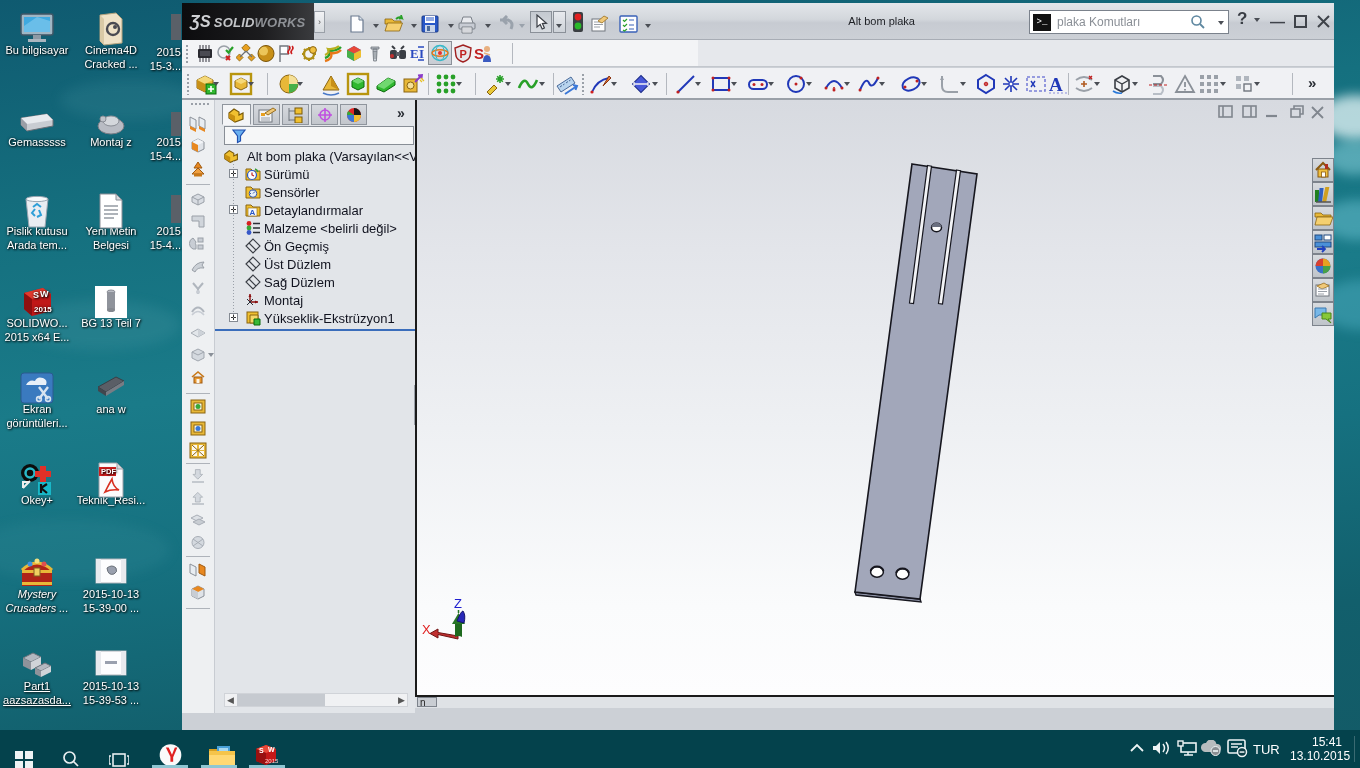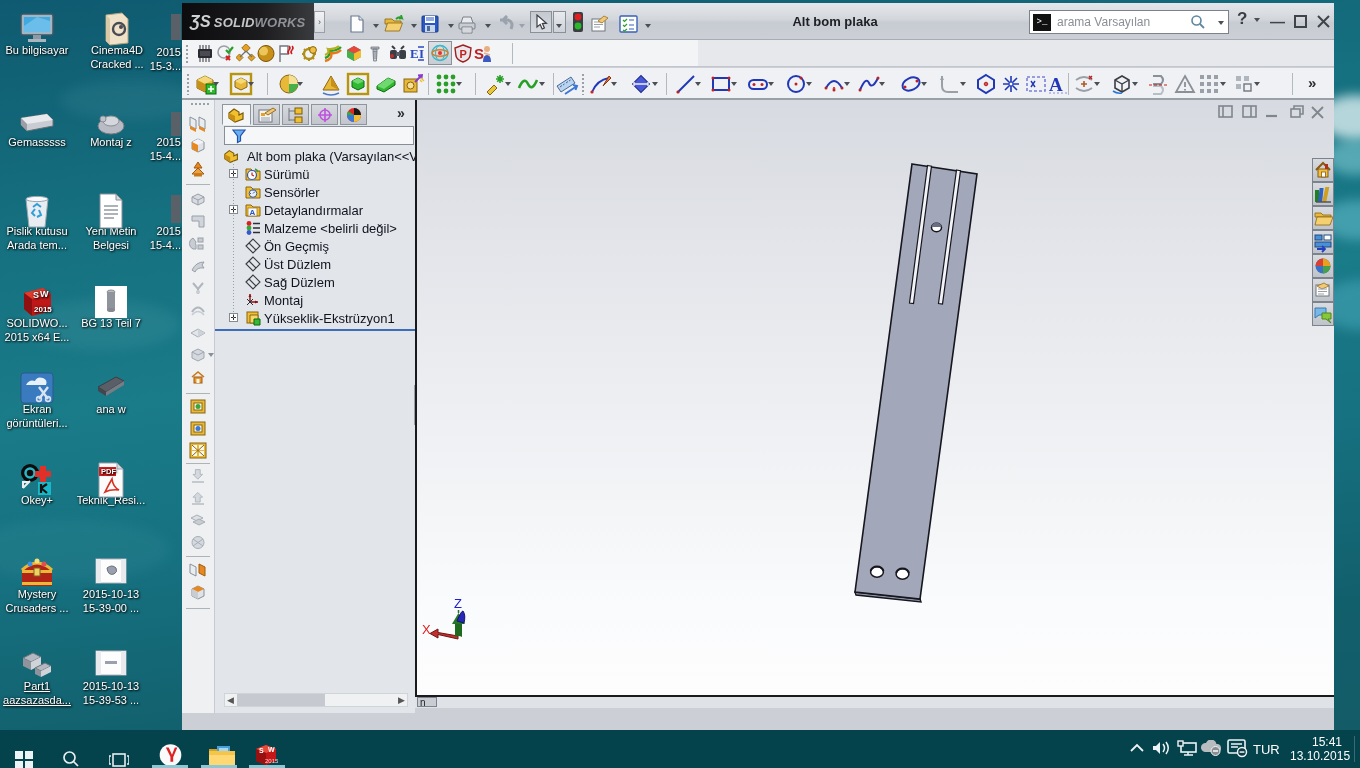--- a/index.html
+++ b/index.html
@@ -17,22 +17,22 @@
   background:linear-gradient(#e3e6ea 0%,#d3d7dc 45%,#c7cbd2 55%,#ccd0d6 100%); border-bottom:1px solid #a8adb5;}
 #swlogo { position:absolute; left:0; top:0; width:132px; height:37px;
   background:linear-gradient(90deg,#0c0c0e 0%,#1c1c1e 60%,#3a3b3e 100%); color:#8e9196;
   font-size:13px; font-weight:bold; line-height:37px; padding-left:8px; letter-spacing:.2px; font-style:italic;}
 #swlogo b { color:#c4c6c9; font-style:italic; }
 #swlogo .gl { font-size:16px; margin-right:3px; color:#cfd1d4;}
 #logoarrow { position:absolute; left:132px; top:8px; width:11px; height:22px; background:linear-gradient(#f2f3f5,#d6dade);
   border:1px solid #9aa0a8; color:#555; font-size:9px; line-height:20px; text-align:center;}
 .mbtn { position:absolute; top:12px; }
 .dd { position:absolute; top:21px; width:0; height:0; border-left:3.5px solid transparent; border-right:3.5px solid transparent; border-top:4px solid #4a4e55; }
-#doctitle { position:absolute; left:573px; top:0; width:160px; text-align:center; height:37px; line-height:37px;
-  font-size:13px; font-weight:bold; color:#1d1f24; }
+#doctitle { position:absolute; left:573px; top:0; width:160px; text-align:right; height:37px; line-height:37px;
+  font-size:11px; font-weight:normal; color:#1d1f24; }
 #searchbox { position:absolute; left:847px; top:7px; width:200px; height:24px; background:#fff;
   border:1px solid #7b828c; }
 #searchbox .term { position:absolute; left:3px; top:3px; width:18px; height:17px; background:#111; color:#fff;
   font-size:9px; line-height:17px; text-align:center; font-family:"Liberation Mono",monospace;}
 #searchbox .stxt { position:absolute; left:27px; top:4px; font-size:12px; color:#8a8f96; }
 #searchbox .mag { position:absolute; right:22px; top:3px; width:16px; height:16px; }
 #searchbox .sdd { position:absolute; right:4px; top:10px; width:0; height:0; border-left:3.5px solid transparent; border-right:3.5px solid transparent; border-top:4px solid #4a4e55;}
 .winbtn { position:absolute; top:10px; color:#3f434a; font-size:15px; font-weight:bold; }
 
 #row2 { position:absolute; left:0; top:37px; width:1152px; height:27px; background:#e6e8ec; border-bottom:1px solid #c3c7cd; }
@@ -97,21 +97,21 @@
       <svg width="40" height="34" viewBox="0 0 40 34">
         <rect x="4" y="2" width="32" height="21" rx="2" fill="#9fb6c4" stroke="#3f5666" stroke-width="1.5"></rect>
         <rect x="7" y="5" width="26" height="15" fill="#3fa9e0"></rect>
         <path d="M7 14 L20 5 L33 9 L33 20 L7 20 Z" fill="#7ec8ec" opacity=".7"></path>
         <rect x="16" y="23" width="8" height="4" fill="#8d9aa5"></rect>
         <rect x="11" y="27" width="18" height="3" fill="#aab6bf"></rect>
       </svg>
     </div>
   Bu bilgisayar
 </div>
-<div class="dicon" style="left:80px; top:12px;">
+<div class="dicon" style="left:74px; top:12px;">
   <div class="ig">
       <svg width="34" height="34" viewBox="0 0 34 34">
         <path d="M6 3 L22 1 L28 7 L28 31 L10 33 L6 29 Z" fill="#efe2c8" stroke="#b5a37e" stroke-width="1"></path>
         <path d="M6 3 L10 7 L10 33 L6 29 Z" fill="#d9c9a6"></path>
         <circle cx="19" cy="17" r="6" fill="none" stroke="#4a4a52" stroke-width="2.4"></circle>
         <circle cx="21" cy="15" r="2" fill="#4a4a52"></circle>
       </svg>
     </div>
   Cinema4D<br>Cracked ...
 </div>
@@ -226,21 +226,21 @@
       <svg width="30" height="36" viewBox="0 0 30 36">
         <path d="M3 1 L21 1 L27 7 L27 35 L3 35 Z" fill="#fbfbfc" stroke="#9aa0a8" stroke-width="1"></path>
         <path d="M21 1 L21 7 L27 7 Z" fill="#d8dade" stroke="#9aa0a8"></path>
         <rect x="3" y="5" width="17" height="9" fill="#d82020"></rect>
         <text x="5" y="12" font-size="7.5" fill="#fff" font-weight="bold" font-family="Liberation Sans">PDF</text>
         <path d="M9 30 q4 -8 7 -13 q1 8 7 11 q-8 -1 -14 2 Z" fill="none" stroke="#d83020" stroke-width="1.6"></path>
       </svg>
     </div>
   Teknik_Resi...
 </div>
-<div class="dicon" style="left:0px; top:556px;">
+<div class="dicon" style="left:0px; top:556px;font-style:italic;">
   <div class="ig">
       <svg width="40" height="36" viewBox="0 0 40 36">
         <path d="M5 14 q15 -14 30 0 l0 16 l-30 0 Z" fill="#b02418"></path>
         <path d="M5 14 q15 -14 30 0" fill="none" stroke="#e8b838" stroke-width="3"></path>
         <rect x="5" y="14" width="30" height="3" fill="#e8b838"></rect>
         <rect x="5" y="26" width="30" height="3" fill="#e8b838"></rect>
         <rect x="17" y="12" width="6" height="8" fill="#f0d060" stroke="#806020"></rect>
         <circle cx="13" cy="8" r="2.5" fill="#4090e0"></circle>
         <circle cx="27" cy="8" r="2.5" fill="#e05050"></circle>
         <circle cx="20" cy="5" r="2.5" fill="#f0e080"></circle>
@@ -363,21 +363,21 @@
       </svg>
     <svg class="mbtn" style="left:437px;" width="19" height="18" viewBox="0 0 19 18">
         <rect x="1" y="1" width="17" height="16" rx="1" fill="#fdfdfe" stroke="#3a62b8" stroke-width="1.4"></rect>
         <path d="M4 5 l1.5 1.5 L8 4 M4 10 l1.5 1.5 L8 9 M4 15 l1.5 1 L8 14" stroke="#28a028" stroke-width="1.2" fill="none"></path>
         <path d="M10 5 h5 M10 10 h5 M10 14 h5" stroke="#3a62b8" stroke-width="1.2"></path>
       </svg>
     <div class="dd" style="left:463px;"></div>
     <div id="doctitle">Alt bom plaka</div>
     <div id="searchbox">
       <div class="term">&gt;_</div>
-      <div class="stxt">arama Varsayılan</div>
+      <div class="stxt">plaka Komutları</div>
       <svg class="mag" viewBox="0 0 16 16">
           <circle cx="6.5" cy="6.5" r="4.5" fill="none" stroke="#5e87a0" stroke-width="1.6"></circle>
           <line x1="10" y1="10" x2="14" y2="14" stroke="#5e87a0" stroke-width="1.8"></line>
         </svg>
       <div class="sdd"></div>
     </div>
     <div class="winbtn" style="left:1055px; top:6px; font-size:17px; color:#3a3e45;">?</div>
     <div class="dd" style="left:1072px; top:15px;"></div>
     <div class="winbtn" style="left:1088px;">—</div>
     <svg class="winbtn" style="left:1112px; top:12px;" width="13" height="13" viewBox="0 0 13 13">

